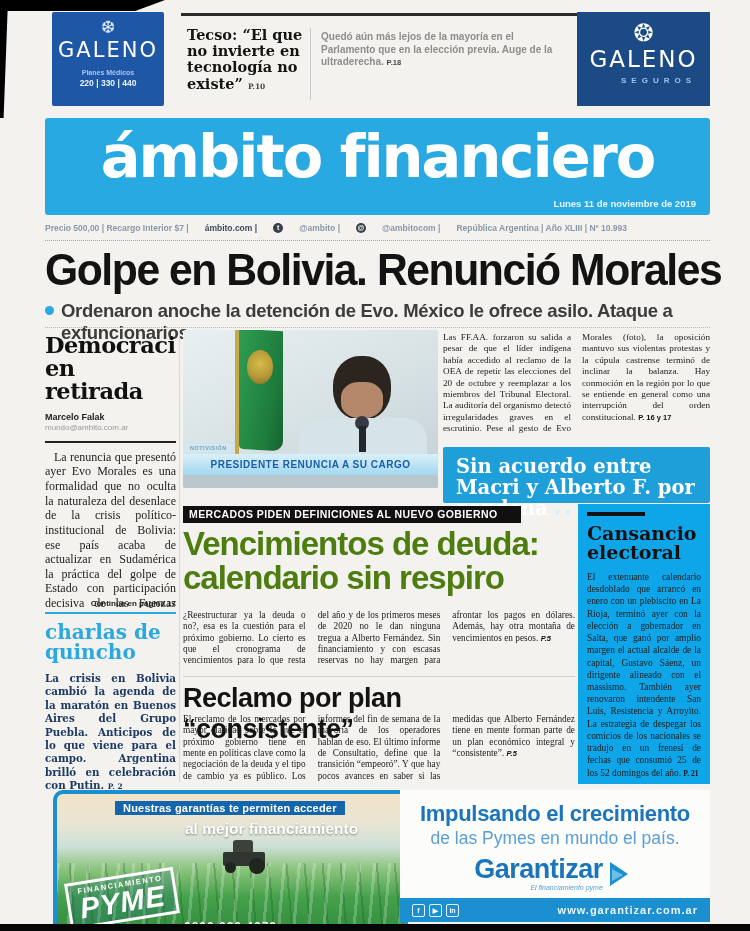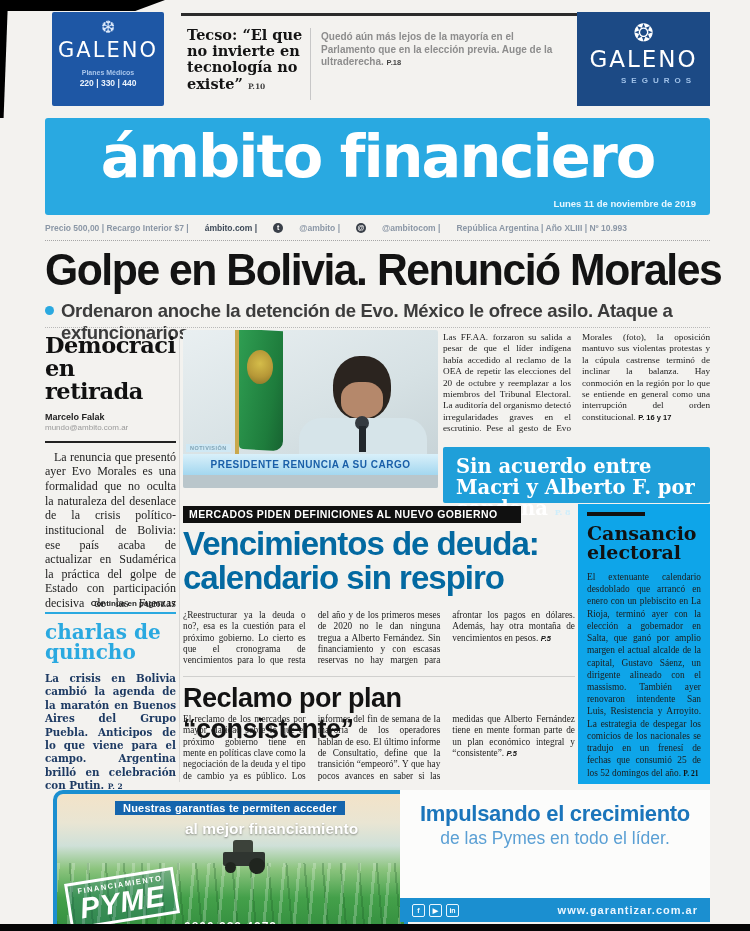--- a/index.html
+++ b/index.html
@@ -102,21 +102,21 @@
 
   .macri-box{left:443px;top:447px;width:267px;height:56px;background:#1f9fd9;border-radius:2px;
              color:#fff;font-family:"DejaVu Serif",serif;font-weight:bold;font-size:19.5px;line-height:1.08;
              padding:9px 13px;box-sizing:border-box;}
   .macri-box .page-ref{color:#cfeefb;font-size:8px;}
 
   
   .kicker{left:183px;top:506px;width:338px;height:17px;background:#101010;color:#fff;
           font-weight:bold;font-size:10.5px;letter-spacing:.4px;line-height:17px;padding-left:6px;box-sizing:border-box;}
   .venc-headline{left:183px;top:527px;width:396px;font-weight:bold;font-size:33px;letter-spacing:-1px;
-                 line-height:1.02;color:#0369a1;}
+                 line-height:1.02;color:#4d7c0f;}
   .venc-body{left:183px;top:610px;width:392px;height:62px;overflow:hidden;column-count:3;column-gap:12px;
              font-family:"Liberation Serif",serif;font-size:9.3px;line-height:1.22;text-align:justify;color:#1c1c1c;}
   .venc-body .page-ref,.reclamo-body .page-ref{font-family:"Liberation Sans",sans-serif;color:#111;font-style:italic;}
   .mid-rule{left:183px;top:676px;width:392px;border-top:1px solid #d0d0ce;}
   .reclamo-headline{left:183px;top:683px;width:396px;font-weight:bold;font-size:27px;letter-spacing:-0.5px;color:#131313;}
   .reclamo-body{left:183px;top:714px;width:392px;height:68px;overflow:hidden;column-count:3;column-gap:12px;
                 font-family:"Liberation Serif",serif;font-size:9.3px;line-height:1.22;text-align:justify;color:#1c1c1c;}
 
   
   .cansancio{left:578px;top:504px;width:132px;height:280px;background:#0ea5e9;padding:8px 9px;box-sizing:border-box;}
@@ -311,21 +311,31 @@
     <div class="ad-line2">al mejor financiamiento</div>
     <div class="stamp">
       <span class="stamp-l1">FINANCIAMIENTO</span>
       <span class="stamp-l2">PYME</span>
     </div>
     <div class="ad-phone">0800 222 4272</div>
   </div>
 
   <div class="abs ad-right">
     <div class="ga-h1">Impulsando el crecimiento</div>
-    <div class="ga-h2">de las Pymes en todo el líder.</div>
+    <div class="ga-h2">de las Pymes en mundo el país.</div>
+    <div class="ga-brandrow">
+      <div class="ga-brandcol">
+        <div class="ga-brand">Garantizar</div>
+        <div class="ga-tag">El financiamiento pyme</div>
+      </div>
+      <div class="ga-arrow">
+        <span class="t1"></span>
+          <span class="t2"></span>
+      </div>
+    </div>
     <div class="ga-bar">
       <div class="socials">
         <span class="soc-sq">f</span>
         <span class="soc-sq">▶</span>
         <span class="soc-sq">in</span>
       </div>
       <span class="ga-url">www.garantizar.com.ar</span>
     </div>
   </div>
 

